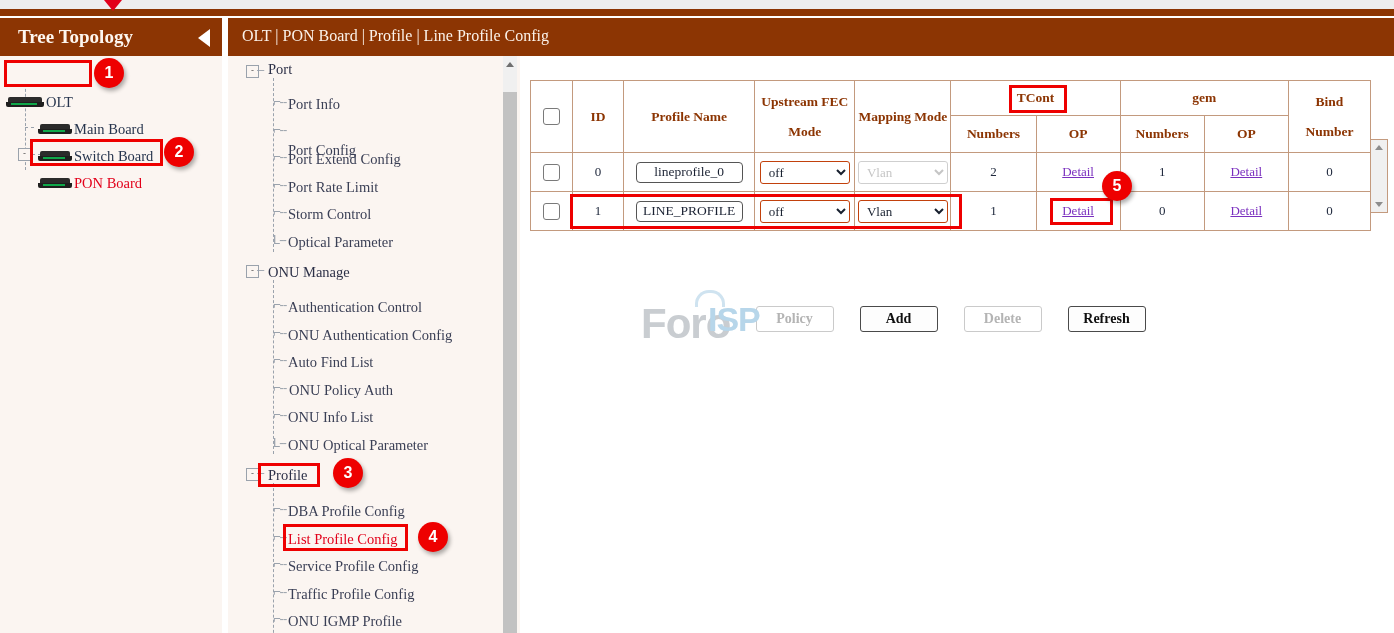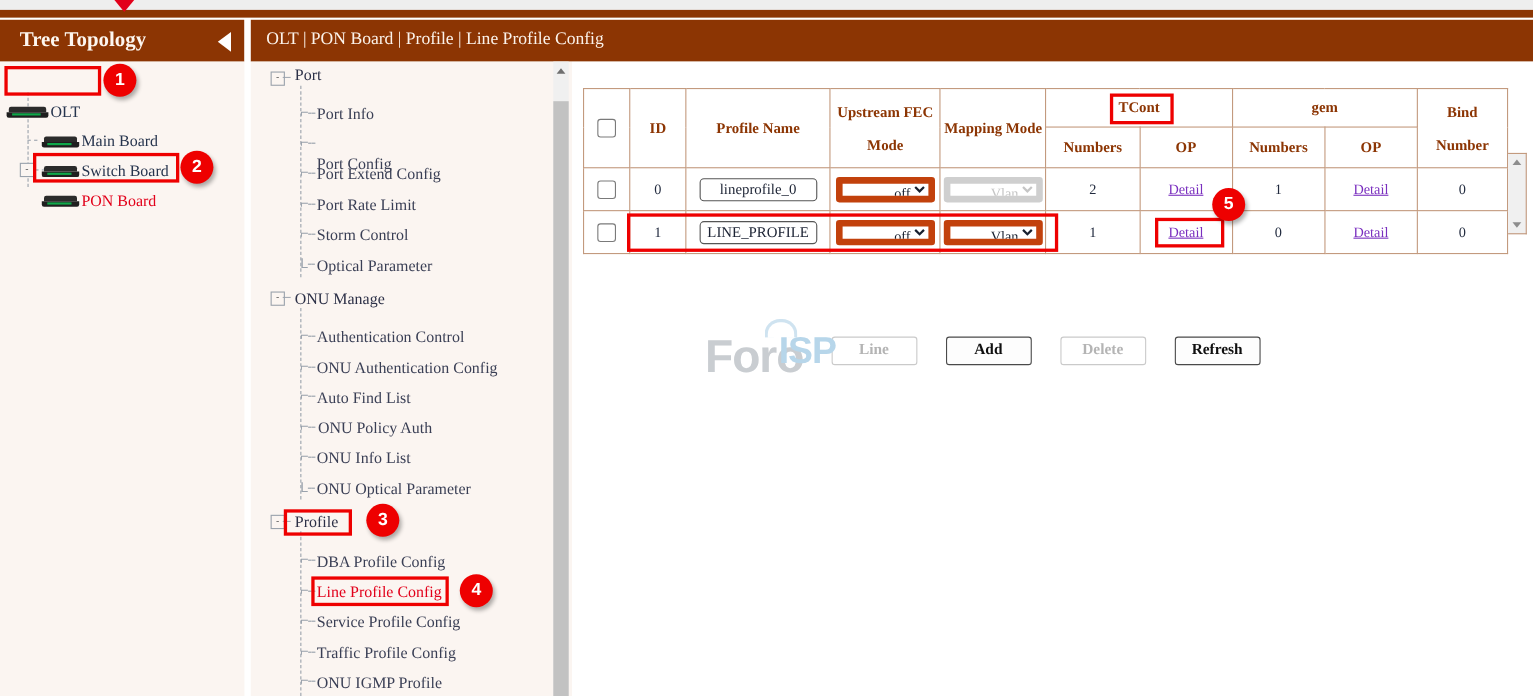--- a/index.html
+++ b/index.html
@@ -145,25 +145,24 @@
   .cb{
     width:15px;height:15px;border:1px solid #7a7a7a;border-radius:3px;
     background:#fff;display:inline-block;cursor:pointer;vertical-align:middle;
   }
   .tinput{
     width:107px;height:21px;border:1px solid #555;border-radius:4px;
     font-size:13.5px;text-align:center;color:#1b2233;background:#fff;
     font-family:"Liberation Serif", serif;outline:none;box-sizing:border-box;
   }
   .tsel{
-    width:90px;height:23px;border:6px solid #c2410c;border-radius:3px;
+    width:90px;height:23px;border:1px solid #c2410c;border-radius:3px;
     font-size:13px;color:#18202f;background:#fff;
     font-family:"Liberation Serif", serif;box-sizing:border-box;
     padding-left:4px;
-    text-align:right;
   }
   .tsel.disabled{color:#adadad;border-color:#bcbcbc;background:#fff;}
   a.detail{
     color:#7a2fbf;text-decoration:underline;font-size:13px;cursor:pointer;
   }
   .row-scroll{
     position:absolute;left:851px;top:83px;width:16px;height:72px;
     background:#f0f0f0;border:1px solid #c39a7e;border-left:none;
   }
   .rs-up{
@@ -366,21 +365,21 @@
     <span>Profile</span>
   </div>
   <div class="vline" style="left:45px;top:427px;height:160px;"></div>
 
   <div class="nav-dash" style="left:45px;top:445px;">⌐--</div>
   <div class="nav-item" style="left:60px;top:445px;">
     <span>DBA Profile Config</span>
   </div>
   <div class="nav-dash" style="left:45px;top:473px;">⌐--</div>
   <div class="nav-item red" style="left:60px;top:473px;">
-    <span>Line Profile Config</span>
+    <span>List Profile Config</span>
   </div>
   <div class="nav-dash" style="left:45px;top:500px;">⌐--</div>
   <div class="nav-item" style="left:60px;top:500px;">
     <span>Service Profile Config</span>
   </div>
   <div class="nav-dash" style="left:45px;top:528px;">⌐--</div>
   <div class="nav-item" style="left:60px;top:528px;">
     <span>Traffic Profile Config</span>
   </div>
   <div class="nav-dash" style="left:45px;top:555px;">⌐--</div>
@@ -496,21 +495,21 @@
       </tbody>
     </table>
   </div>
 
   <div class="row-scroll">
     <div class="rs-up"></div>
     <div class="rs-down"></div>
   </div>
 
   <div class="btnrow">
-    <div class="btn disabled">Line</div>
+    <div class="btn disabled">Policy</div>
     <div class="btn">Add</div>
     <div class="btn disabled">Delete</div>
     <div class="btn">Refresh</div>
   </div>
 
 </div>
 
 <div class="watermark">
   <div class="wm-arc"></div>
   <div class="wm-foro">Foro</div>

